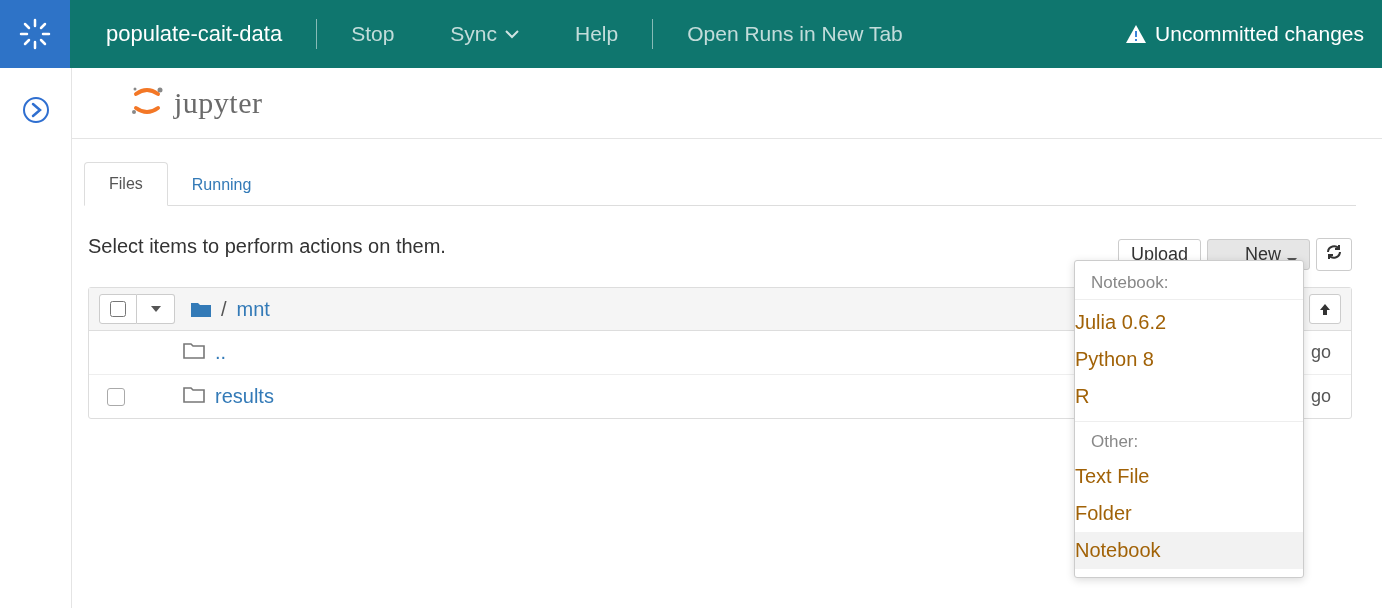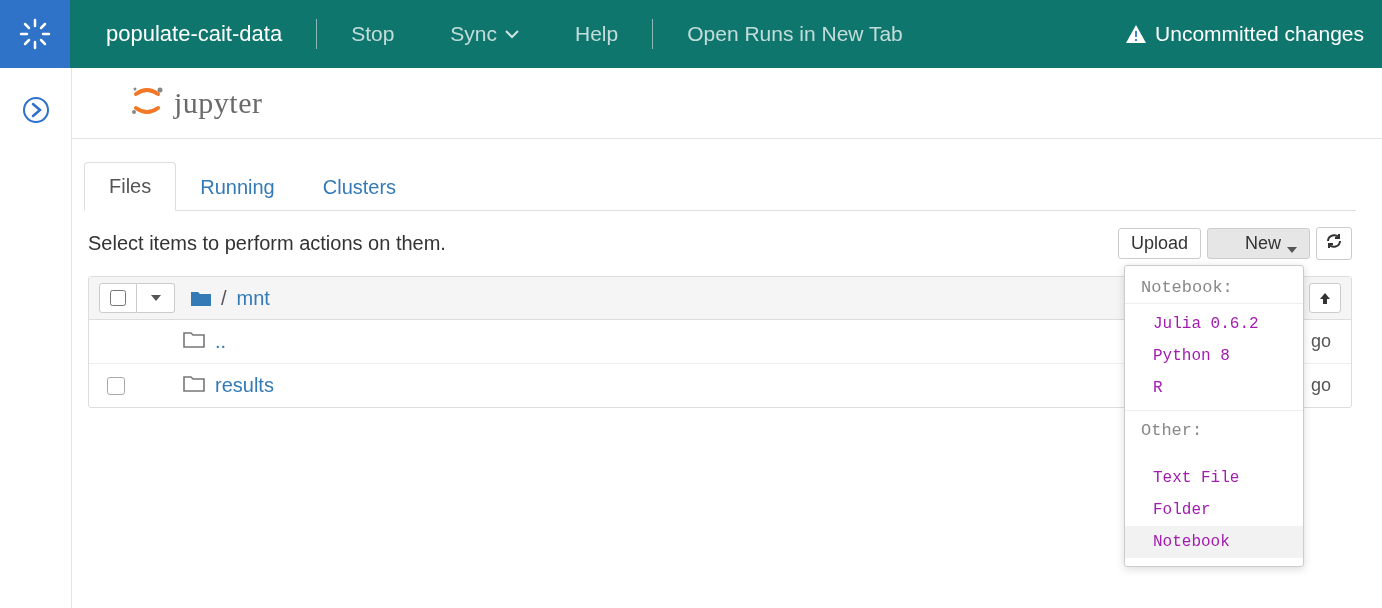--- a/index.html
+++ b/index.html
@@ -19,30 +19,30 @@
 
 .leftrail { position:absolute; left:0; top:68px; bottom:0; width:72px; border-right:1px solid #e4e4e4; display:flex; justify-content:center; padding-top:28px; }
 
 
 .main { position:absolute; left:72px; top:68px; right:0; bottom:0; }
 .jupyter-header { border-bottom:1px solid #e4e4e4; padding:14px 0 18px 56px; }
 .jupyter-brand { display:flex; align-items:flex-end; }
 .jupyter-brand span { font-family: Georgia, serif; font-size:30px; color:#6a6a6a; margin-left:8px; letter-spacing:0.5px; }
 
 .tabbar { display:flex; align-items:flex-end; margin:22px 0 0 0; border-bottom:1px solid #ddd; padding:0 0 0 0; }
-.tab { padding:12px 24px; font-size:20px; color:#337ab7; cursor:pointer; position:relative; top:1px; }
+.tab { padding:12px 24px; font-size:16px; color:#337ab7; cursor:pointer; position:relative; top:1px; }
 .tab.active { color:#555; border:1px solid #ddd; border-bottom:1px solid #fff; border-radius:4px 4px 0 0; background:#fff; }
 
 .content { padding:0 8px 0 0; position:relative; margin-left:12px; margin-right:18px;}
 .inner-content{ padding:0 4px;}
 
 .actionrow { display:flex; align-items:center; margin-top:16px; margin-bottom:16px; justify-content:space-between;}
 .hint { font-size:20px; color:#333; }
 .actions { display:flex; align-items:center; gap:6px; }
-.btn { border:1px solid #ccc; background:#fff; color:#333; padding:4px 12px; font-size:18px; border-radius:3px; cursor:pointer; }
+.btn { border:1px solid #ccc; background:#fff; color:#333; padding:4px 12px; font-size:18px; border-radius:3px; cursor:pointer;margin-top:16px; }
 .btn.new { background:#e6e6e6; display:flex; align-items:flex-end;padding-left:37px; }
 .btn.refresh { padding:4px 8px; }
 .btn.new svg{ margin-left:6px;}
 
 
 .table { border:1px solid #ddd; border-radius:3px; }
 .crumbrow { display:flex; align-items:center; background:#f5f5f5; border-bottom:1px solid #ddd; padding:6px 10px; justify-content:space-between;}
 .crumbleft { display:flex; align-items:center;}
 .cbox { width:38px; height:30px; border:1px solid #ccc; background:#fff; border-radius:3px 0 0 3px; display:flex; align-items:center; justify-content:center;}
 .caretbox { width:38px; height:30px; border:1px solid #ccc; border-left:none; background:#fff; border-radius:0 3px 3px 0; display:flex; align-items:center; justify-content:center;}
@@ -54,23 +54,23 @@
 .filerow { display:flex; align-items:center; border-bottom:1px solid #eee; padding:10px 10px; font-size:20px; justify-content:space-between;}
 .filerow:last-child{border-bottom:none;}
 .fileleft{ display:flex; align-items:center;}
 .filerow .chk { width:18px; height:18px; border:1px solid #aaa; border-radius:3px; margin-right:18px; margin-left:8px;}
 .filerow .chk.hidden{visibility:hidden;}
 .folder-icon { color:#777; margin-right:10px; margin-left:40px;}
 .filerow a { color:#337ab7; text-decoration:none;}
 .time { color:#555; font-size:18px; padding-right:10px;text-align:center;}
 
 
-.menu { position:absolute; top:38px; right:52px; width:180px; background:#fff; border:1px solid #ccc; border-radius:3px; box-shadow:0 2px 8px rgba(0,0,0,0.15); padding:8px 0; z-index:100;font-family:Liberation Mono, monospace;}
+.menu { position:absolute; top:38px; right:52px; width:230px; background:#fff; border:1px solid #ccc; border-radius:3px; box-shadow:0 2px 8px rgba(0,0,0,0.15); padding:8px 0; z-index:100;}
 .menu .hdr { color:#888; font-size:17px; padding:4px 16px 6px; border-bottom:1px solid #eee; margin-bottom:4px;}
-.menu .item { padding:7px 28px; font-size:16px; color:#a21caf; cursor:pointer;}
+.menu .item { padding:7px 0; font-size:20px; color:#a16207; cursor:pointer;}
 .menu .item:hover, .menu .item.hl { background:#f2f2f2;}
 .menu .divider { height:1px; background:#eee; margin:6px 0;}
 
 input[type=checkbox].native { width:16px; height:16px; }
 </style>
 </head>
 <body>
 
 <div class="topbar">
   <div class="topbar-logo">
@@ -130,21 +130,20 @@
           <circle cx="7" cy="7" r="1.5" fill="#888"></circle>
       </svg>
       <span>jupyter</span>
     </div>
   </div>
 
   <div class="content">
     <div class="tabbar">
       <div class="tab active">Files</div>
       <div class="tab">Running</div>
-      <div class="tab">Clusters</div>
     </div>
 
     <div class="inner-content" style="position:relative;">
       <div class="actionrow">
         <div class="hint">Select items to perform actions on them.</div>
         <div class="actions">
           <button class="btn">Upload</button>
           <button class="btn new">
             <span>New</span>
             <svg width="10" height="8" viewBox="0 0 10 8">
@@ -161,21 +160,21 @@
           </button>
         </div>
       </div>
 
       <div class="menu">
         <div class="hdr">Notebook:</div>
         <div class="item">Julia 0.6.2</div>
         <div class="item">Python 8</div>
         <div class="item">R</div>
         <div class="divider"></div>
-        <div class="hdr" style="border-bottom:none;margin-bottom:16px">Other:</div>
+        <div class="hdr" style="border-bottom:none;margin-bottom:0">Other:</div>
         <div class="item">Text File</div>
         <div class="item">Folder</div>
         <div class="item hl">Notebook</div>
       </div>
 
       <div class="table">
         <div class="crumbrow">
           <div class="crumbleft">
             <div class="cbox">
                 <input type="checkbox" class="native" style="">

